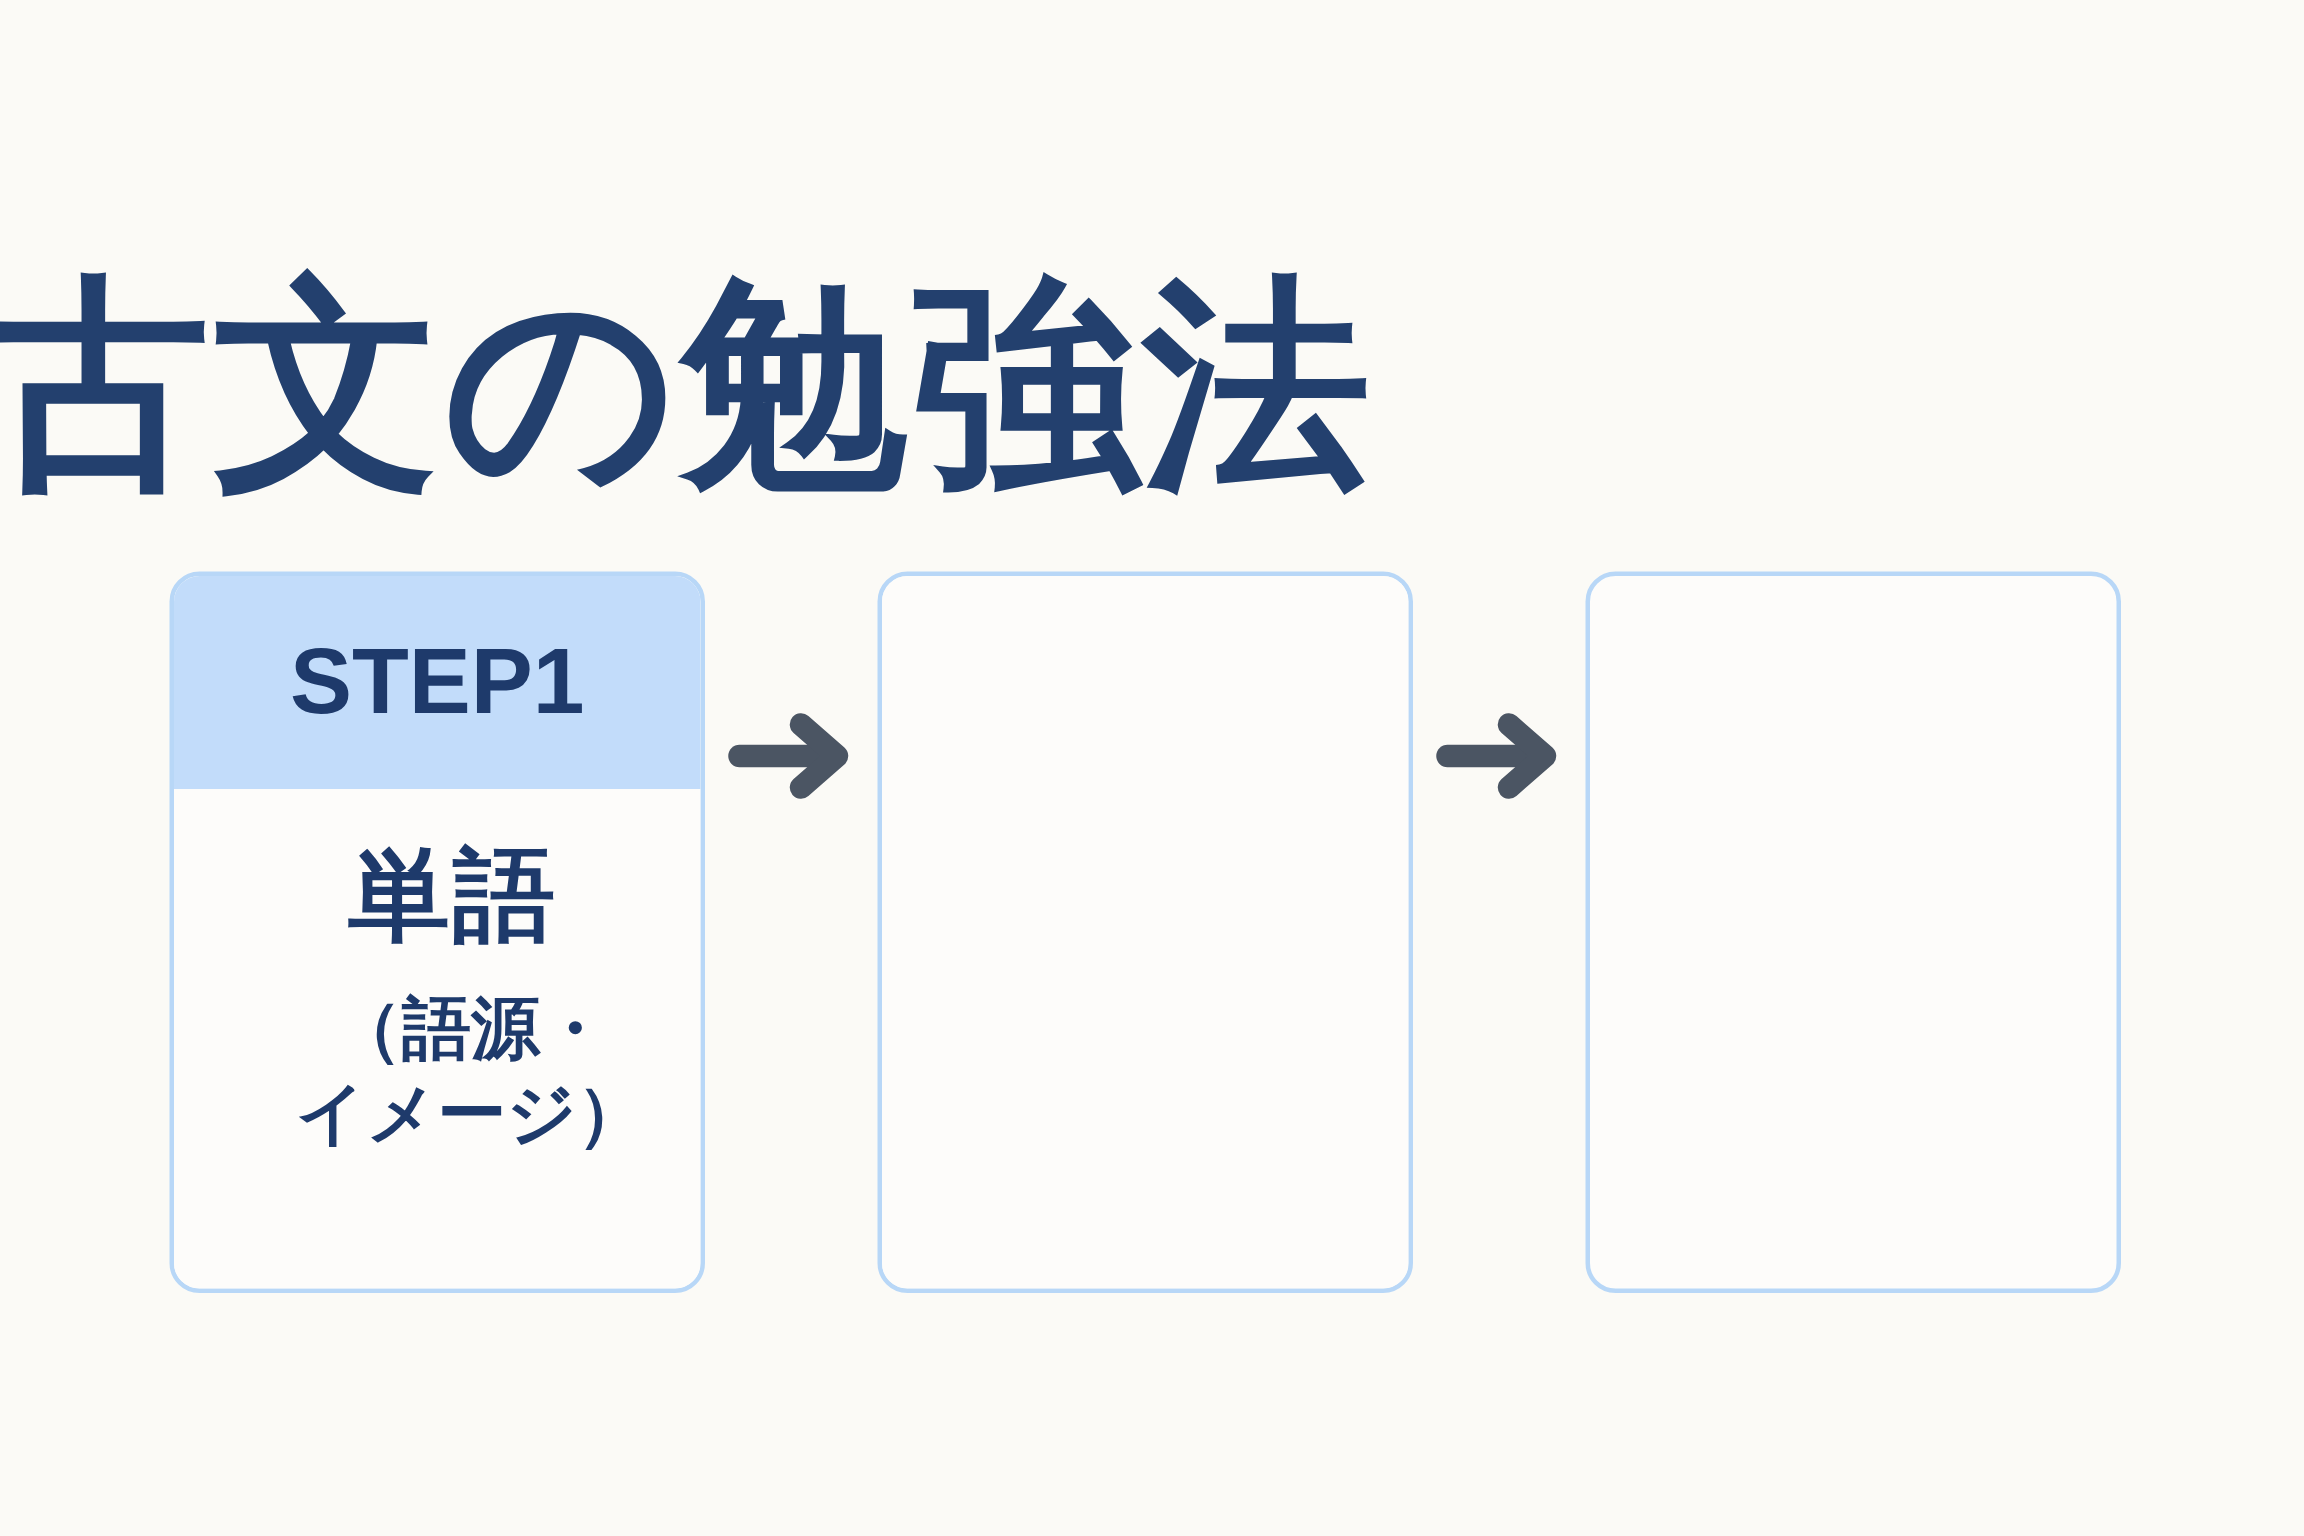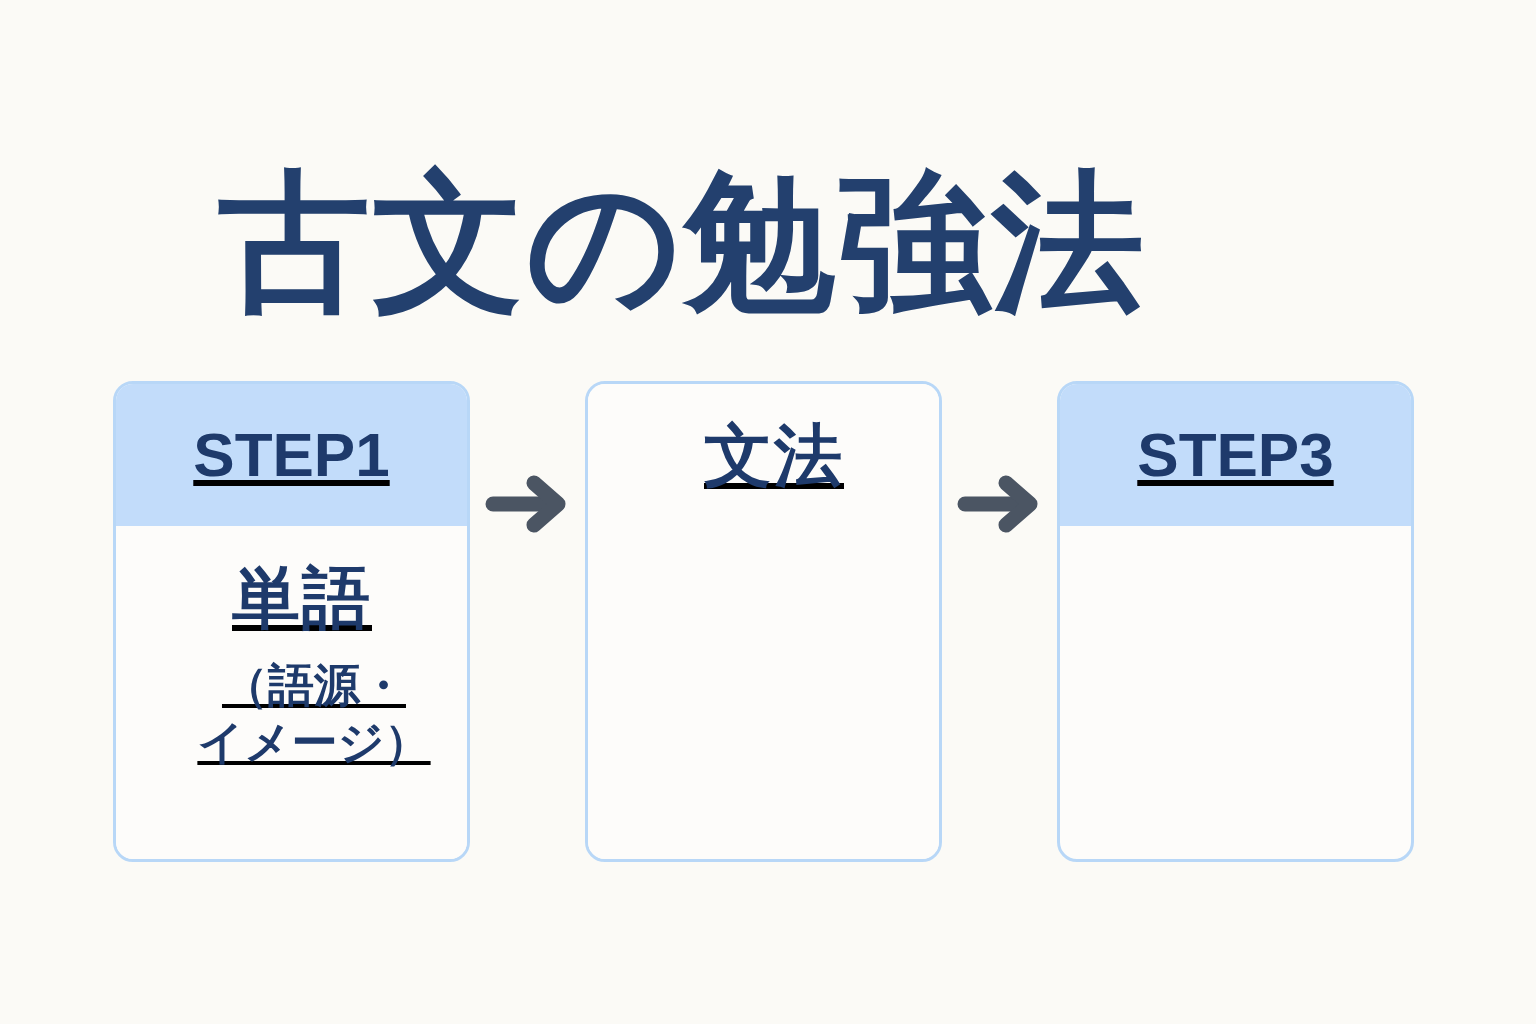--- a/index.html
+++ b/index.html
@@ -12,23 +12,23 @@
     background: #fbfaf6;
     font-family: "Liberation Sans", "DejaVu Sans", sans-serif;
     overflow: hidden;
     position: relative;
   }
 
   
   .title-wrap {
     position: absolute;
     left: 0;
-    top: 61px;
+    top: 76px;
     width: 1388px;
-    text-align: center;
+    text-align: left;
   }
   .page-title {
     display: inline-block;
     font-size: 152px;
     line-height: 1.05;
     font-weight: 700;
     color: #23406e;
     letter-spacing: 2px;
     white-space: nowrap;
     transform: translateX(-12px);
@@ -38,21 +38,20 @@
   .flow-row {
     position: absolute;
     left: 113px;
     top: 381px;
     width: 1297px;
     height: 481px;
     display: flex;
     flex-direction: row;
     align-items: flex-end;
     justify-content: space-between;
-    text-decoration: underline;
   }
 
   .step-card {
     width: 357px;
     height: 481px;
     box-sizing: border-box;
     border: 3px solid #b8d7f7;
     border-radius: 20px;
     background: #fdfcfa;
     overflow: hidden;
@@ -147,30 +146,26 @@
 
   <div class="arrow-gap">
     <svg class="arrow-icon" viewBox="0 0 88 66" aria-hidden="true">
       <line x1="9" y1="33" x2="66" y2="33" stroke="#4b5563" stroke-width="15" stroke-linecap="round"></line>
       <polyline points="50,12 74,33 50,54" fill="none" stroke="#4b5563" stroke-width="15" stroke-linecap="round" stroke-linejoin="round"></polyline>
     </svg>
   </div>
 
   <div class="step-card">
     <div class="step-body">
-      <div class="step-main">文法</div>
     </div>
   </div>
 
   <div class="arrow-gap">
     <svg class="arrow-icon" viewBox="0 0 88 66" aria-hidden="true">
       <line x1="9" y1="33" x2="66" y2="33" stroke="#4b5563" stroke-width="15" stroke-linecap="round"></line>
       <polyline points="50,12 74,33 50,54" fill="none" stroke="#4b5563" stroke-width="15" stroke-linecap="round" stroke-linejoin="round"></polyline>
     </svg>
   </div>
 
   <div class="step-card">
-    <div class="step-header">
-      <span class="step-header-label">STEP3</span>
-    </div>
   </div>
 
 </div>
 
 </body></html>

